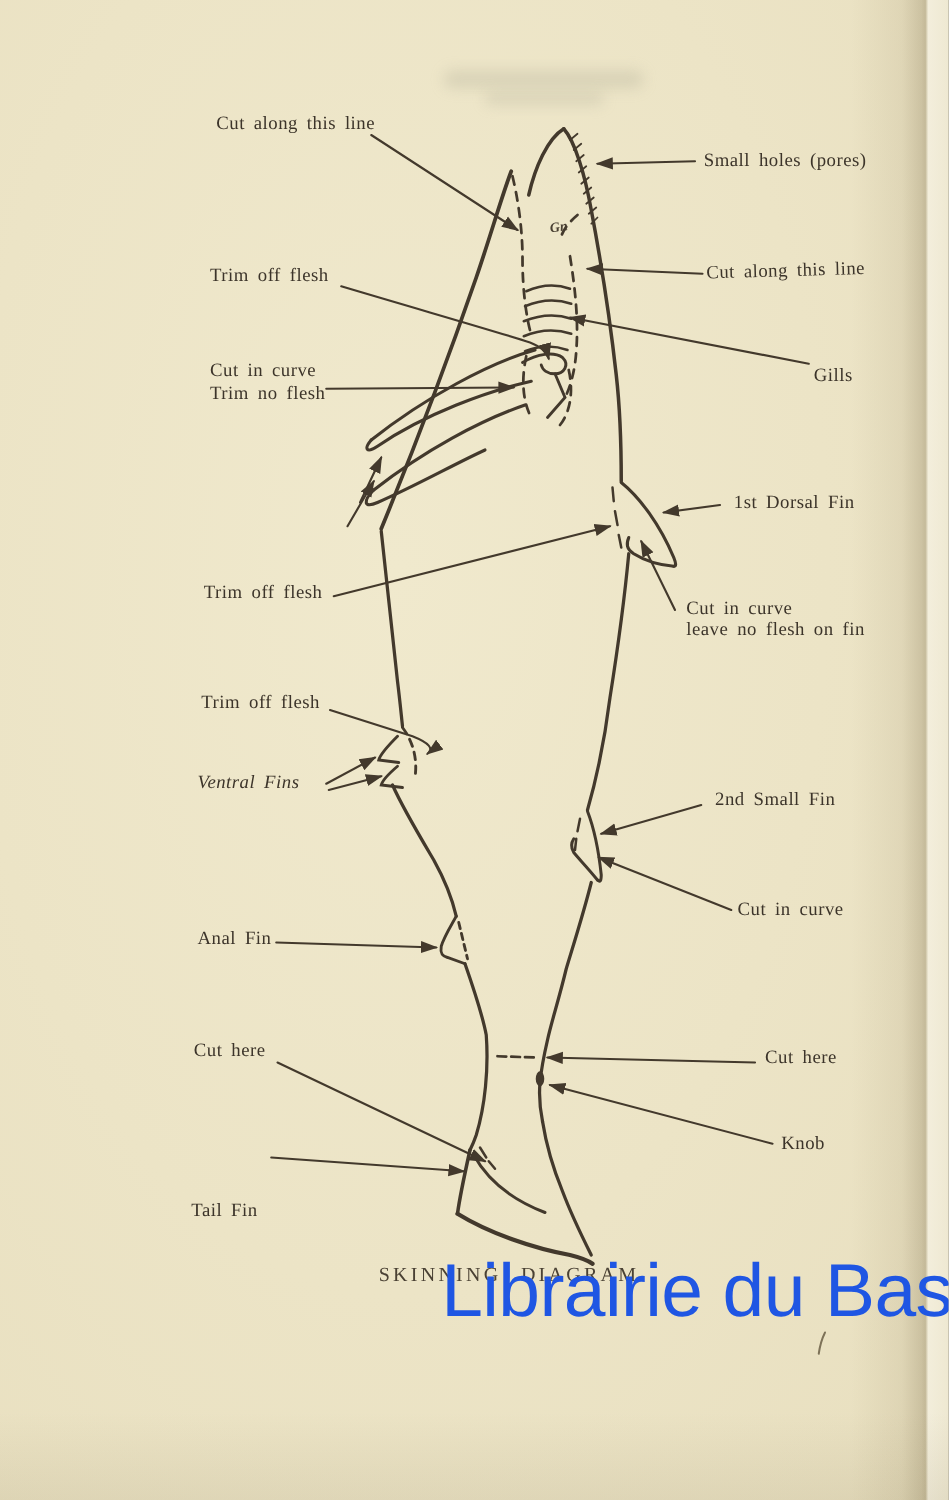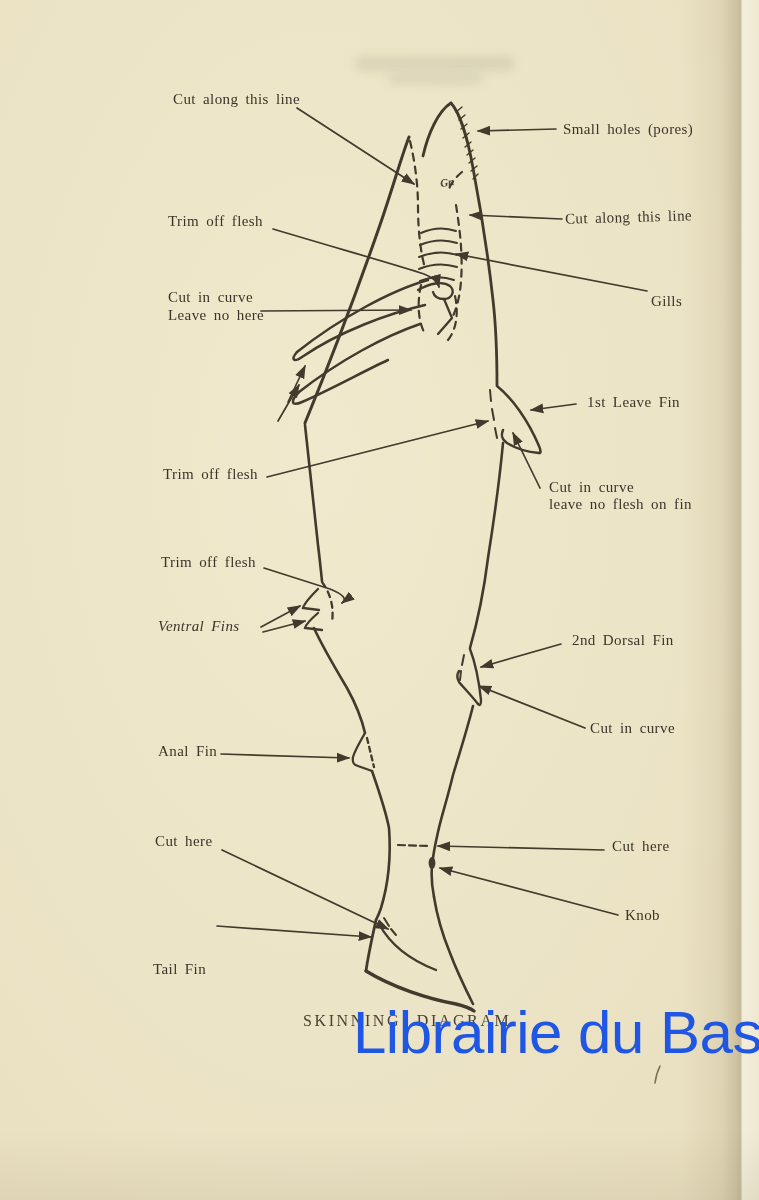--- a/index.html
+++ b/index.html
@@ -189,21 +189,21 @@
   </svg>
 
   <div class="lbl" style="left:173px;top:90px;">
     <div>Cut along this line</div>
   </div>
   <div class="lbl" style="left:168px;top:212px;">
     <div>Trim off flesh</div>
   </div>
   <div class="lbl two" style="left:168px;top:288px;">
     <div>Cut in curve</div>
-    <div>Leave no here</div>
+    <div>Trim no flesh</div>
   </div>
   <div class="lbl" style="left:163px;top:465px;">
     <div>Trim off flesh</div>
   </div>
   <div class="lbl" style="left:161px;top:553px;">
     <div>Trim off flesh</div>
   </div>
   <div class="lbl" style="left:158px;top:617px;font-style:italic;">
     <div>Ventral Fins</div>
   </div>
@@ -220,28 +220,28 @@
   <div class="lbl" style="left:563px;top:120px;">
     <div>Small holes (pores)</div>
   </div>
   <div class="lbl tilt-1" style="left:565px;top:208px;">
     <div>Cut along this line</div>
   </div>
   <div class="lbl" style="left:651px;top:281px;margin-top:11px;">
     <div>Gills</div>
   </div>
   <div class="lbl" style="left:587px;top:393px;">
-    <div>1st Leave Fin</div>
+    <div>1st Dorsal Fin</div>
   </div>
   <div class="lbl two" style="left:549px;top:479px;line-height:17px;">
     <div>Cut in curve</div>
     <div>leave no flesh on fin</div>
   </div>
   <div class="lbl" style="left:572px;top:631px;">
-    <div>2nd Dorsal Fin</div>
+    <div>2nd Small Fin</div>
   </div>
   <div class="lbl" style="left:590px;top:719px;">
     <div>Cut in curve</div>
   </div>
   <div class="lbl" style="left:612px;top:837px;">
     <div>Cut here</div>
   </div>
   <div class="lbl" style="left:625px;top:906px;">
     <div>Knob</div>
   </div>

